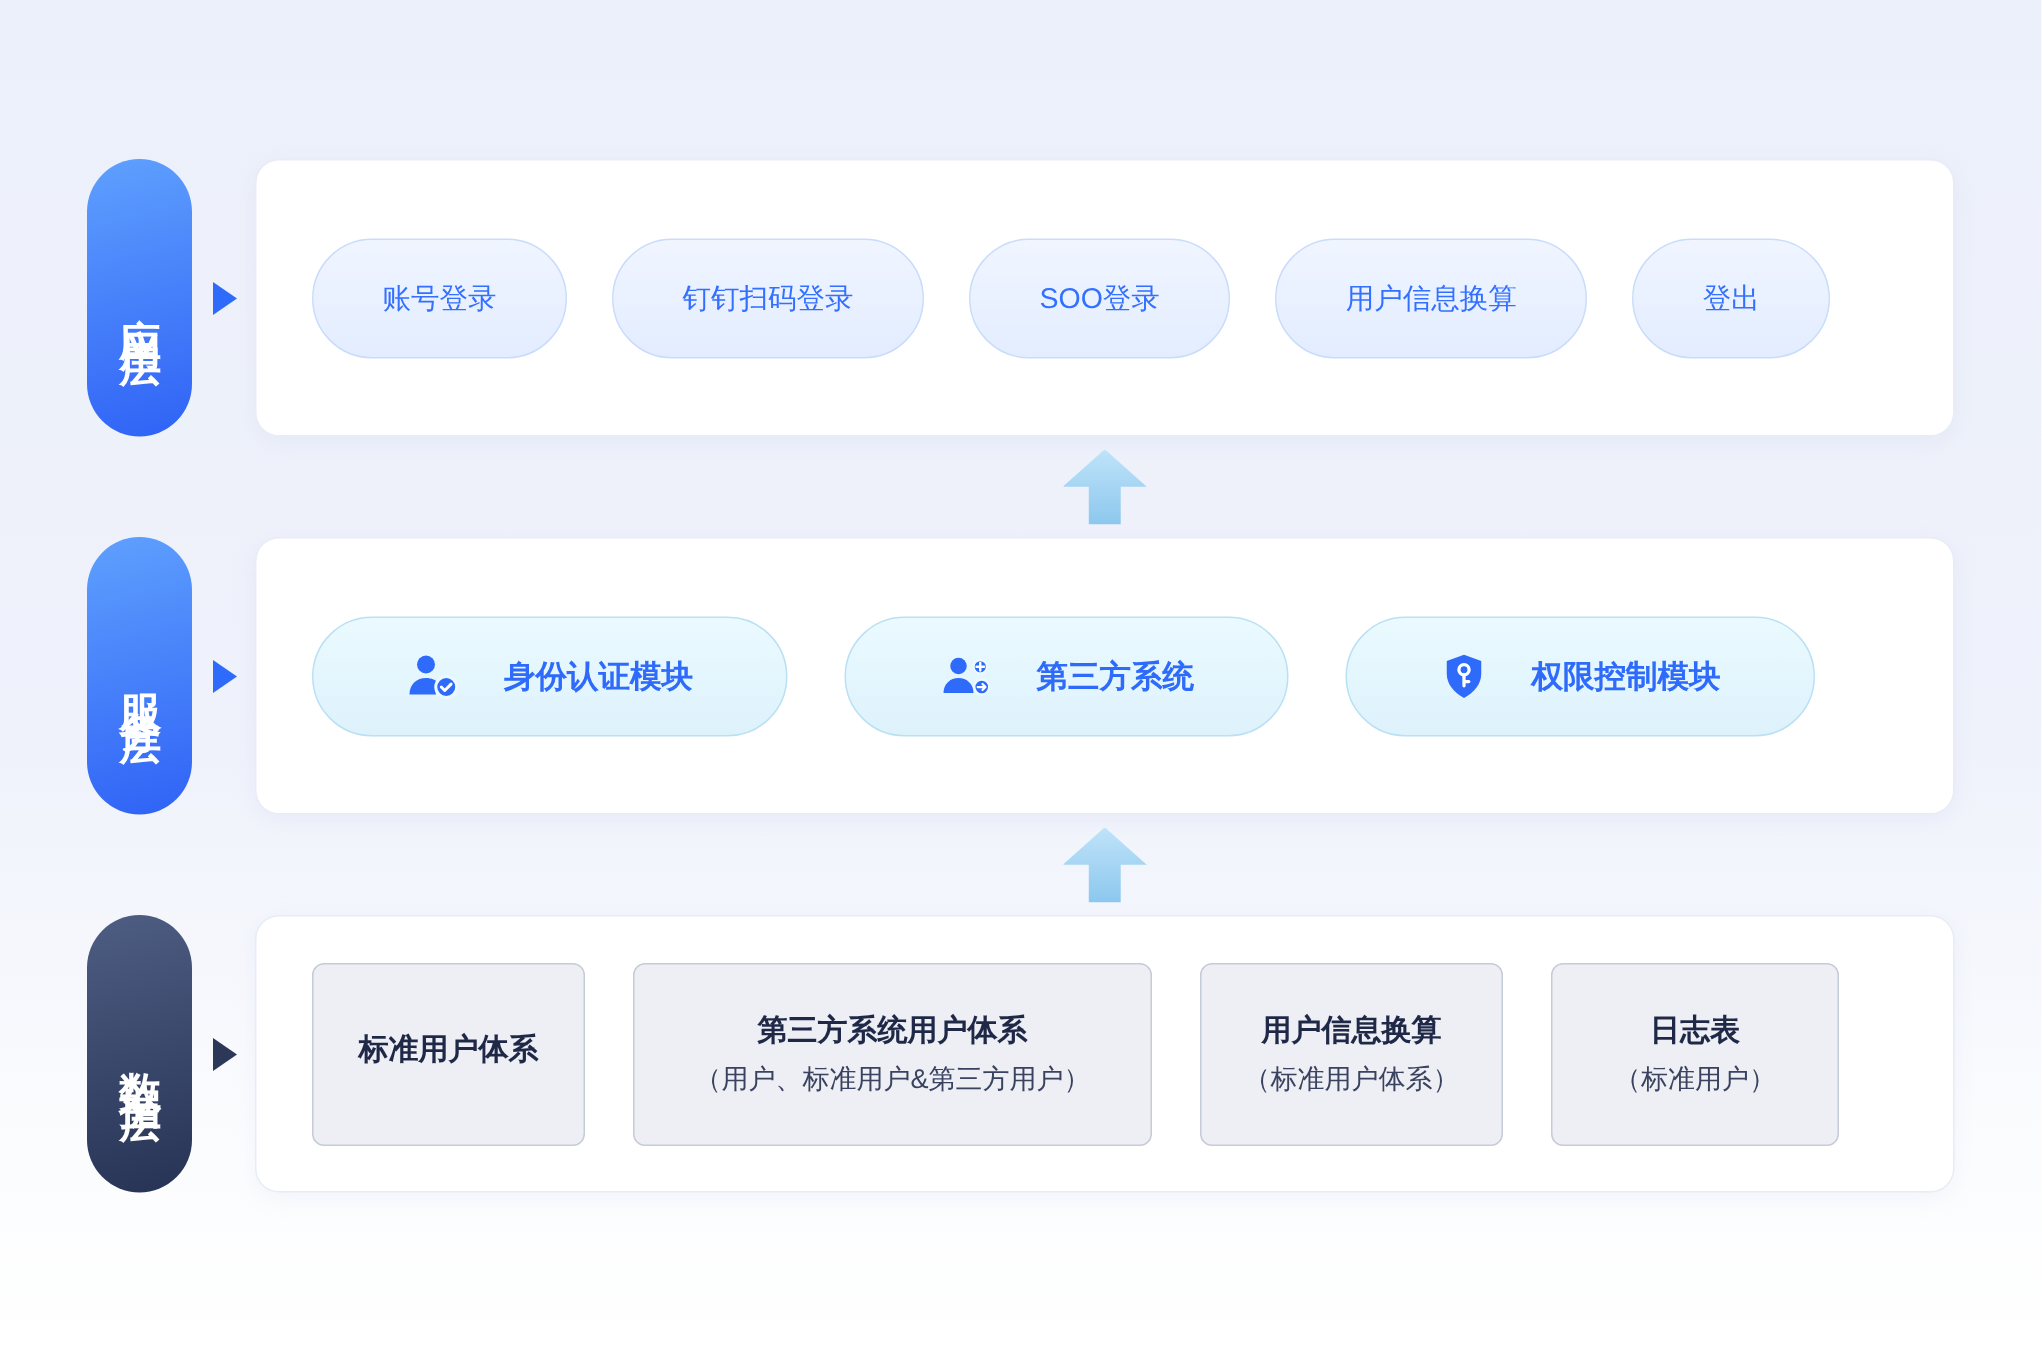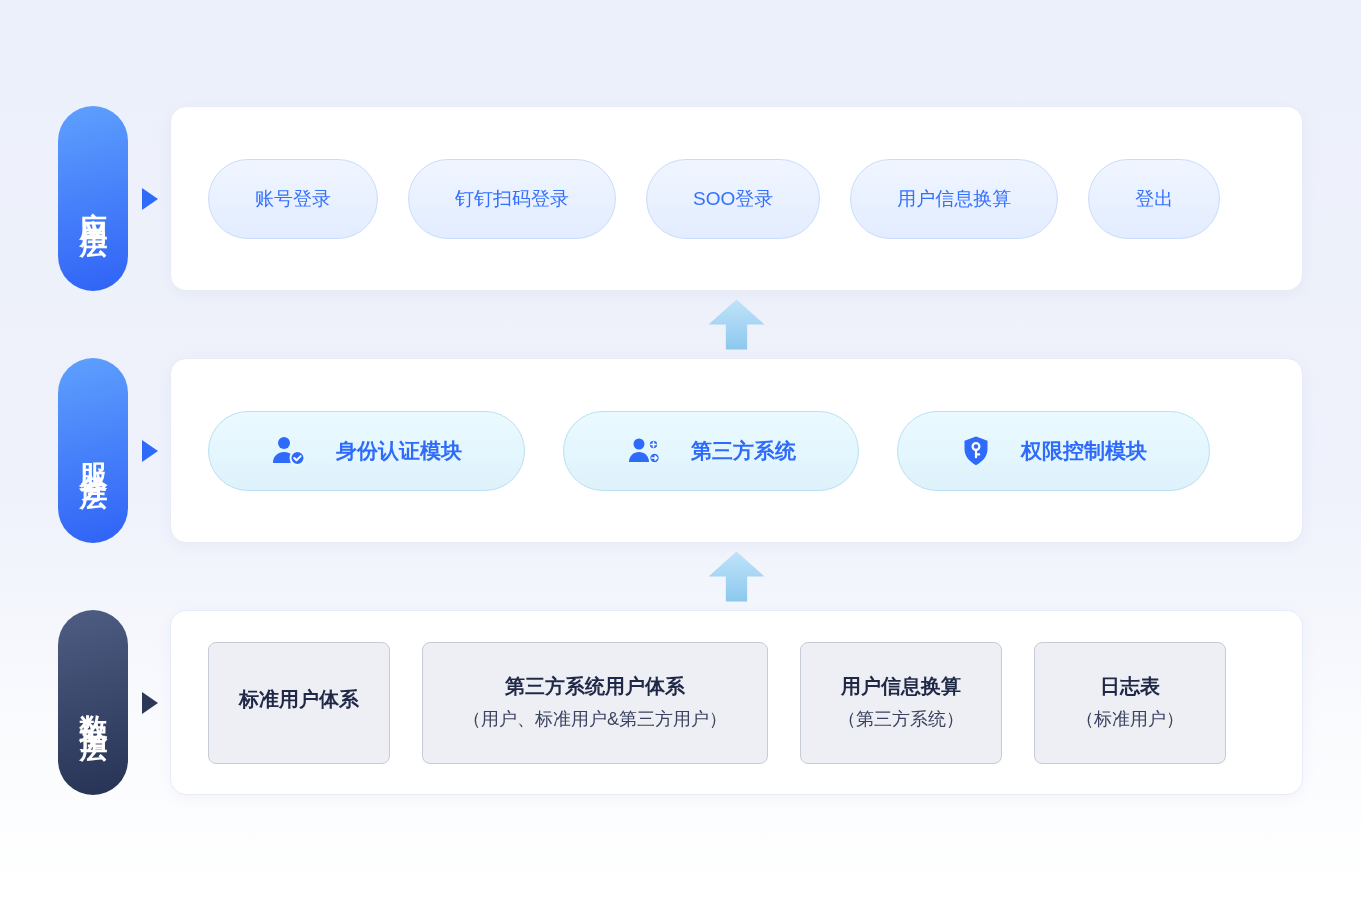--- a/index.html
+++ b/index.html
@@ -168,21 +168,21 @@
         <h3>标准用户体系</h3>
       </div>
 
       <div class="data-card">
         <h3>第三方系统用户体系</h3>
         <p>（用户、标准用户&amp;第三方用户）</p>
       </div>
 
       <div class="data-card">
         <h3>用户信息换算</h3>
-        <p>（第三方系统）</p>
+        <p>（标准用户体系）</p>
       </div>
 
       <div class="data-card">
         <h3>日志表</h3>
         <p>（标准用户）</p>
       </div>
 
     </div>
   </div>
 

